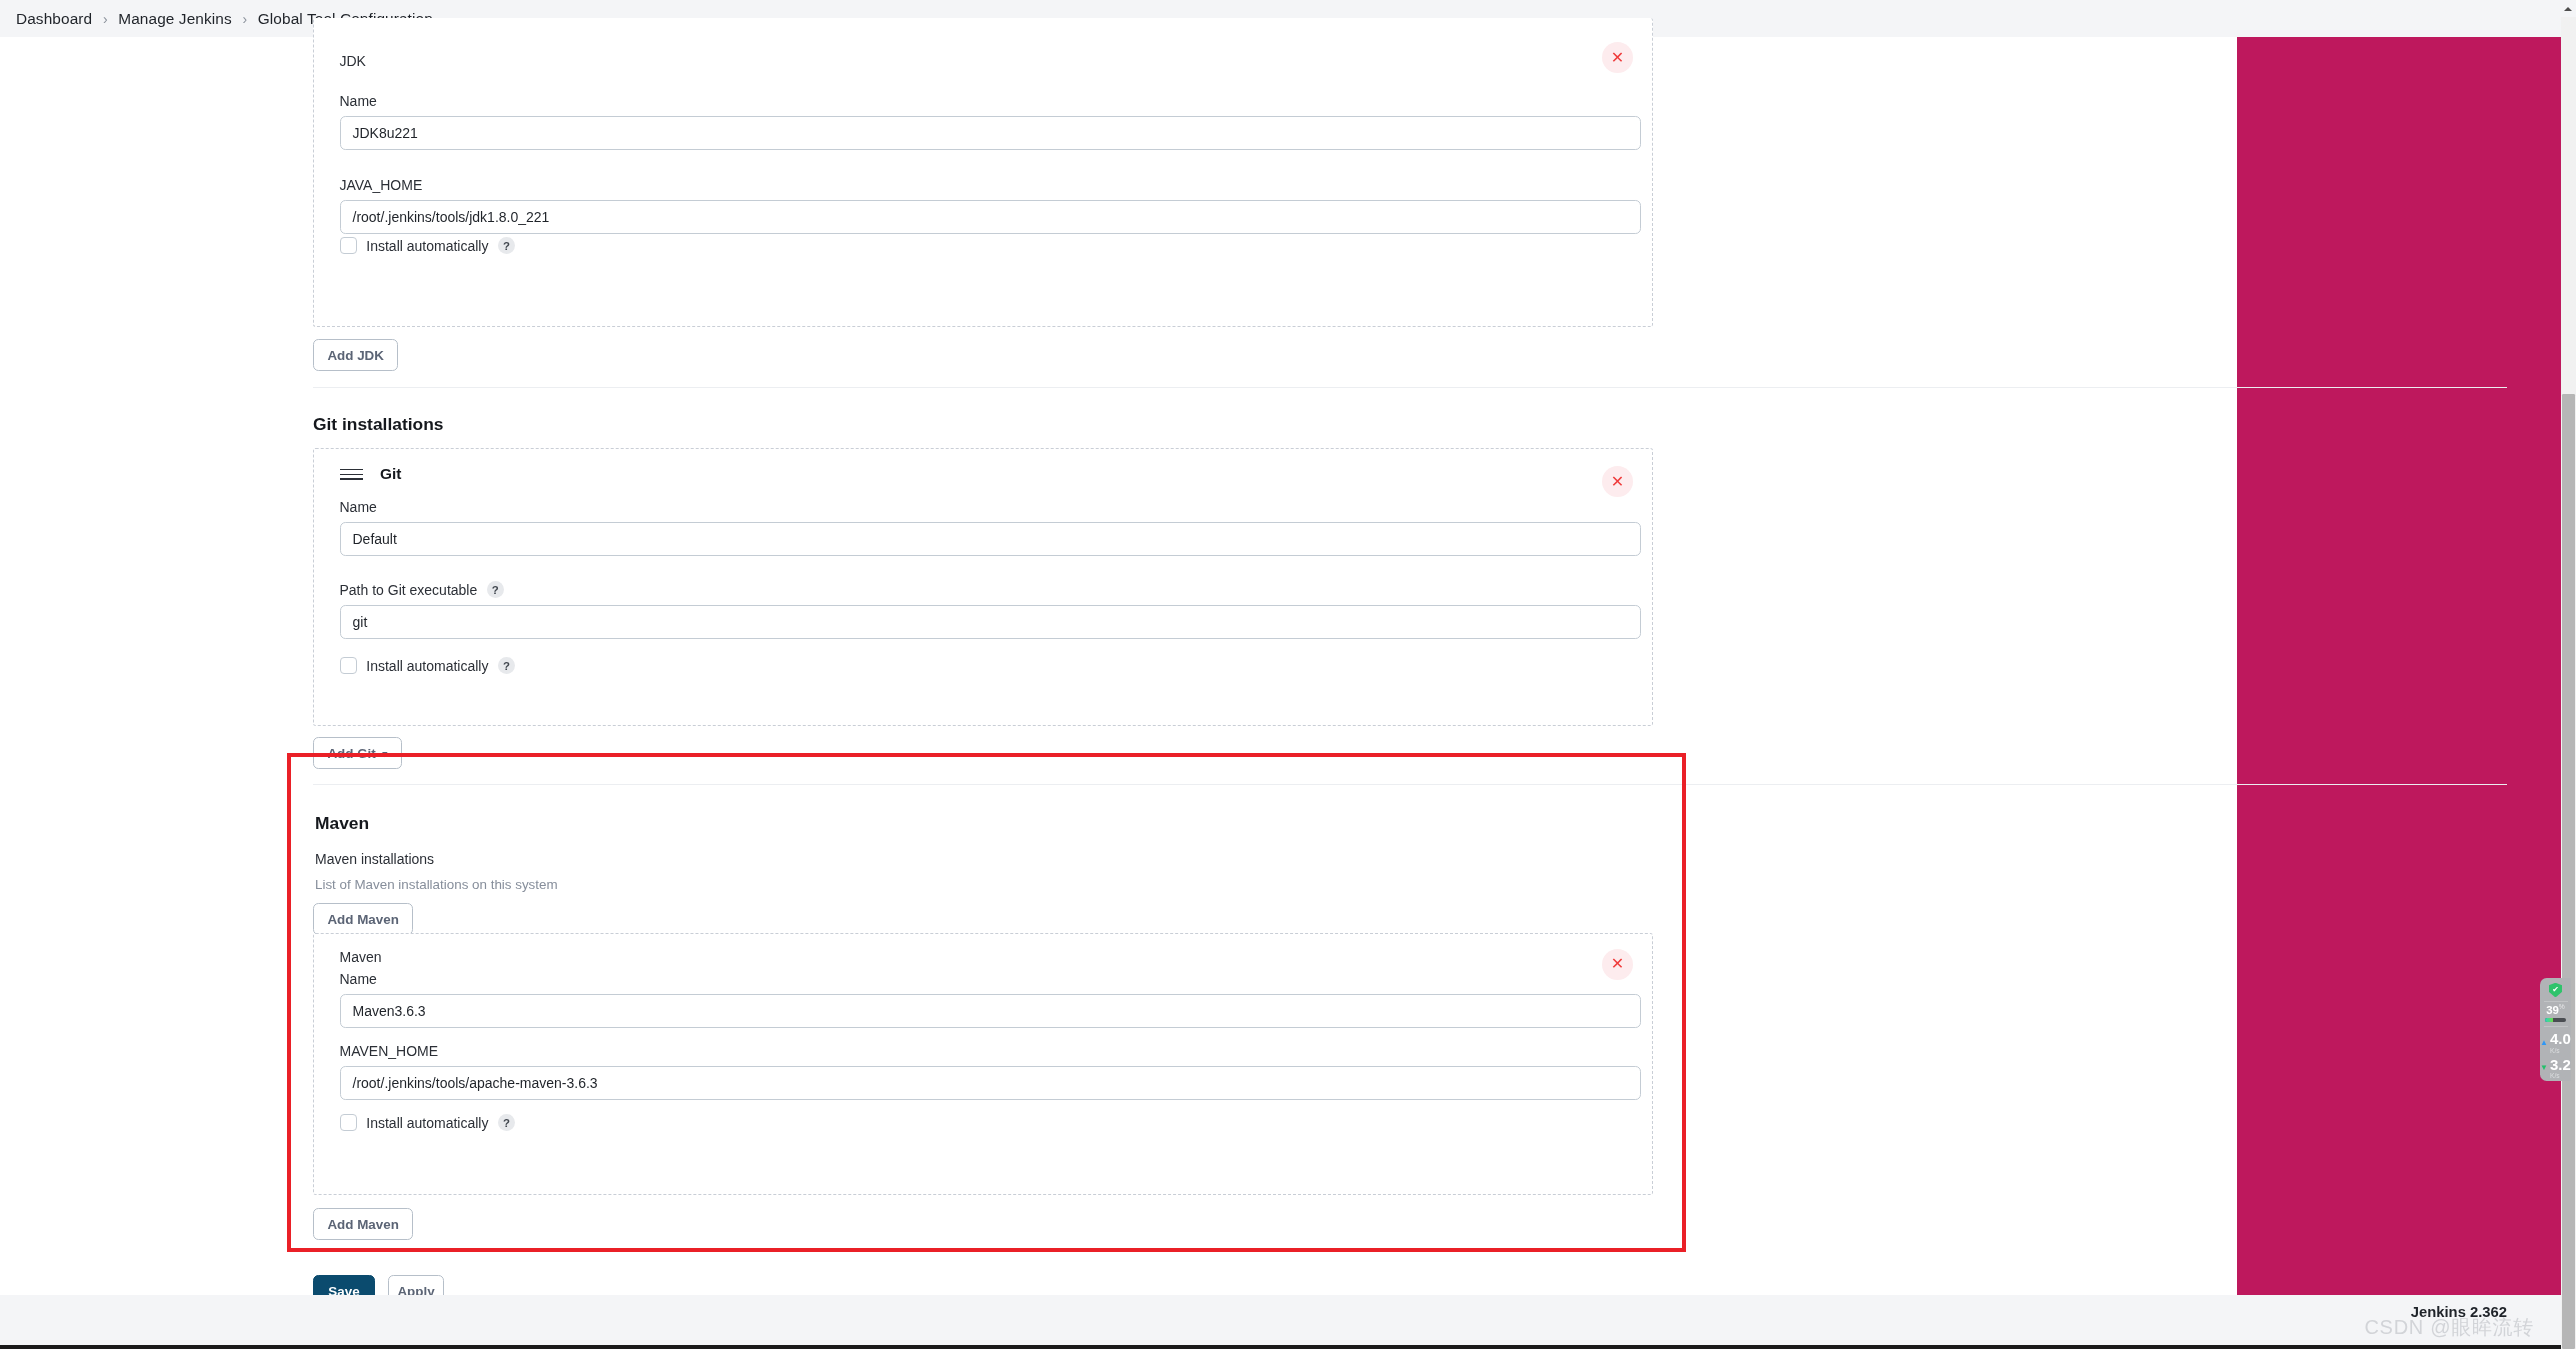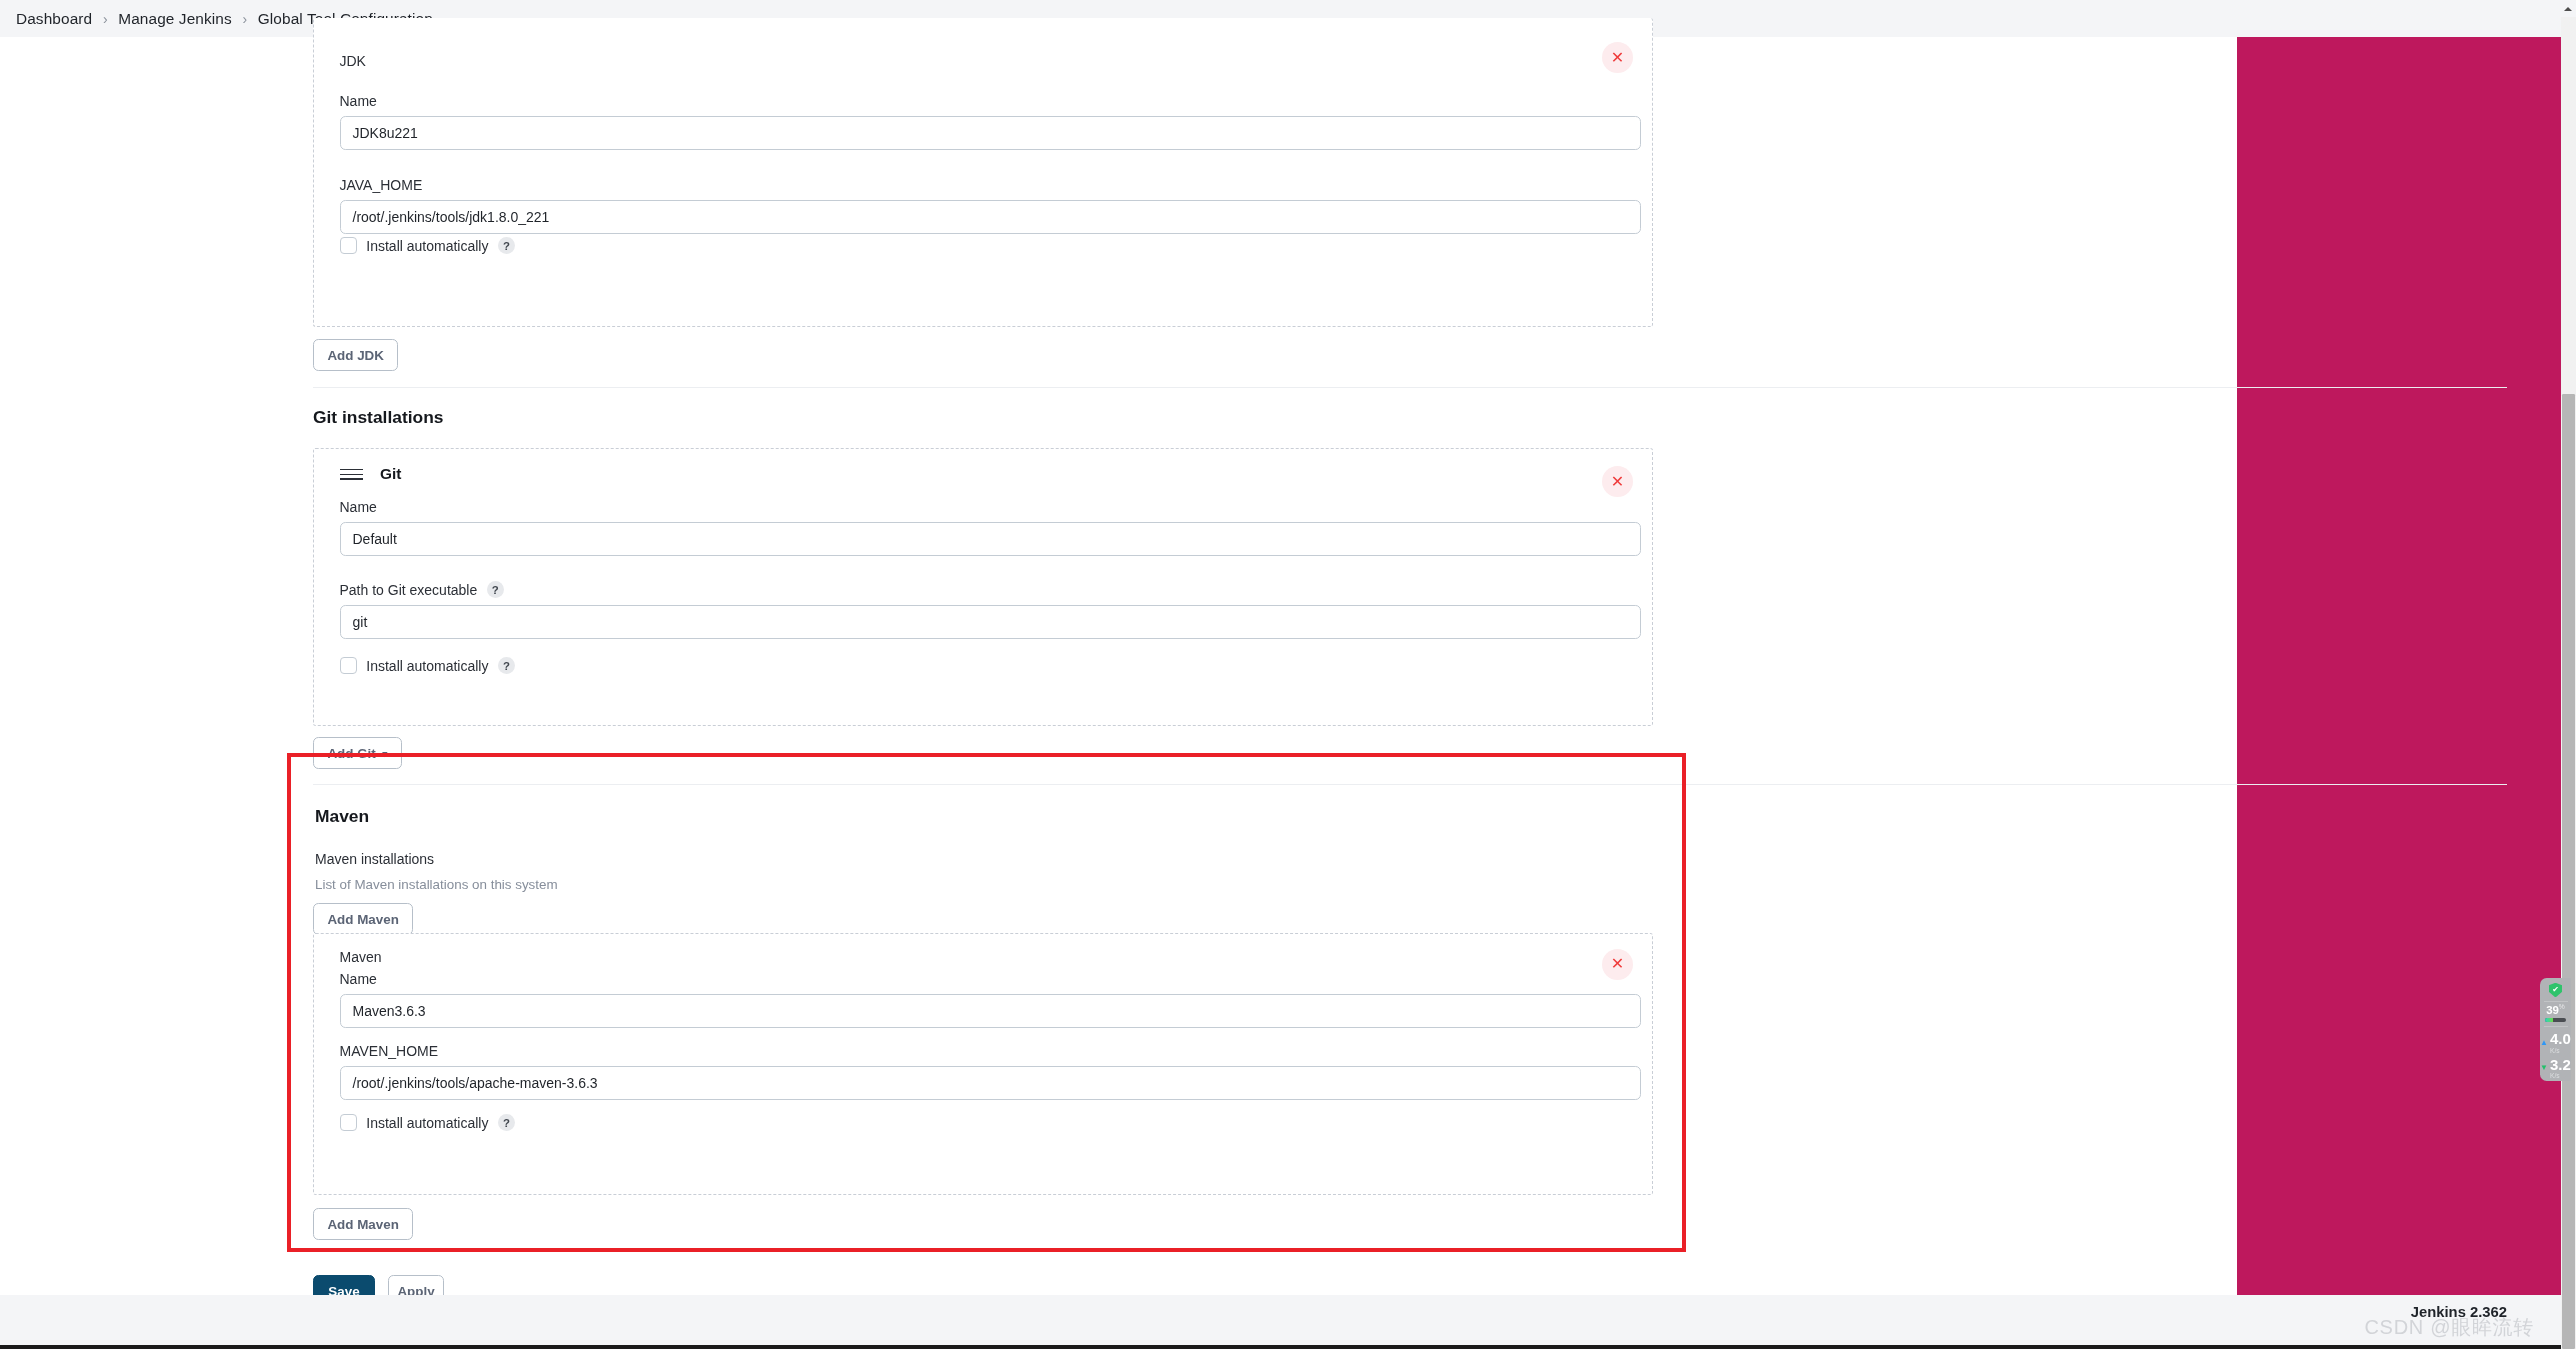--- a/index.html
+++ b/index.html
@@ -186,20 +186,21 @@
     color: #ffffff;
   }
 
   
   .section-h {
     position: absolute;
     font-size: 17.4px;
     font-weight: 700;
     color: #15181d;
     white-space: nowrap;
+    margin-top: 7px;
   }
   .hr {
     position: absolute;
     height: 1.3px;
     background: #eceef1;
   }
   .sub-label {
     position: absolute;
     font-size: 14px;
     color: #2b2f36;

